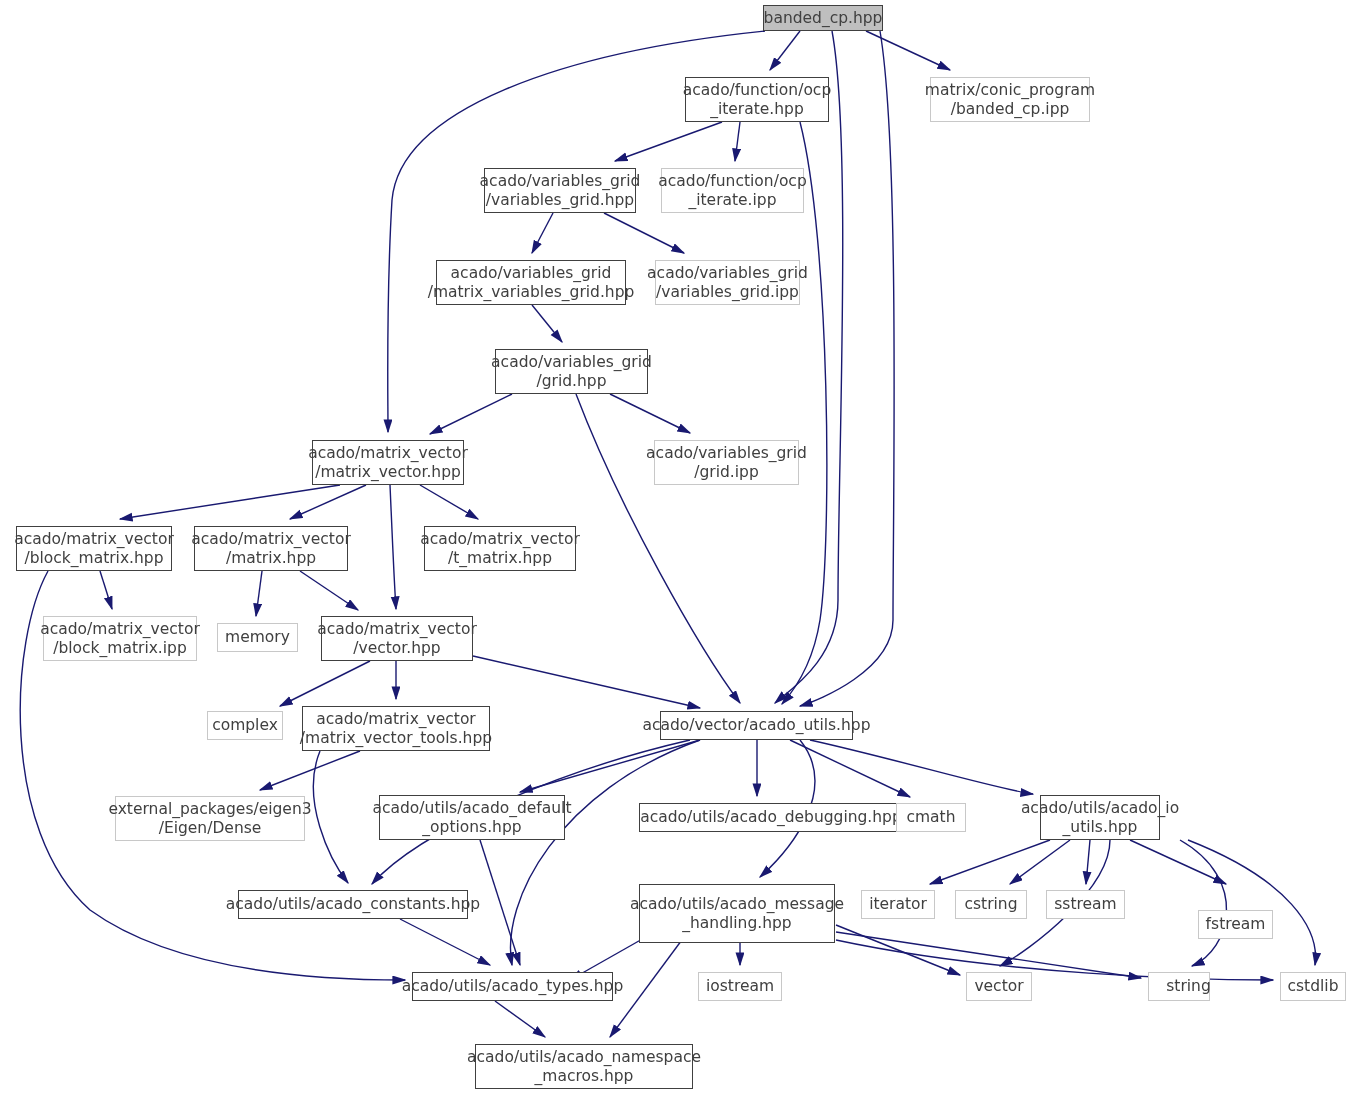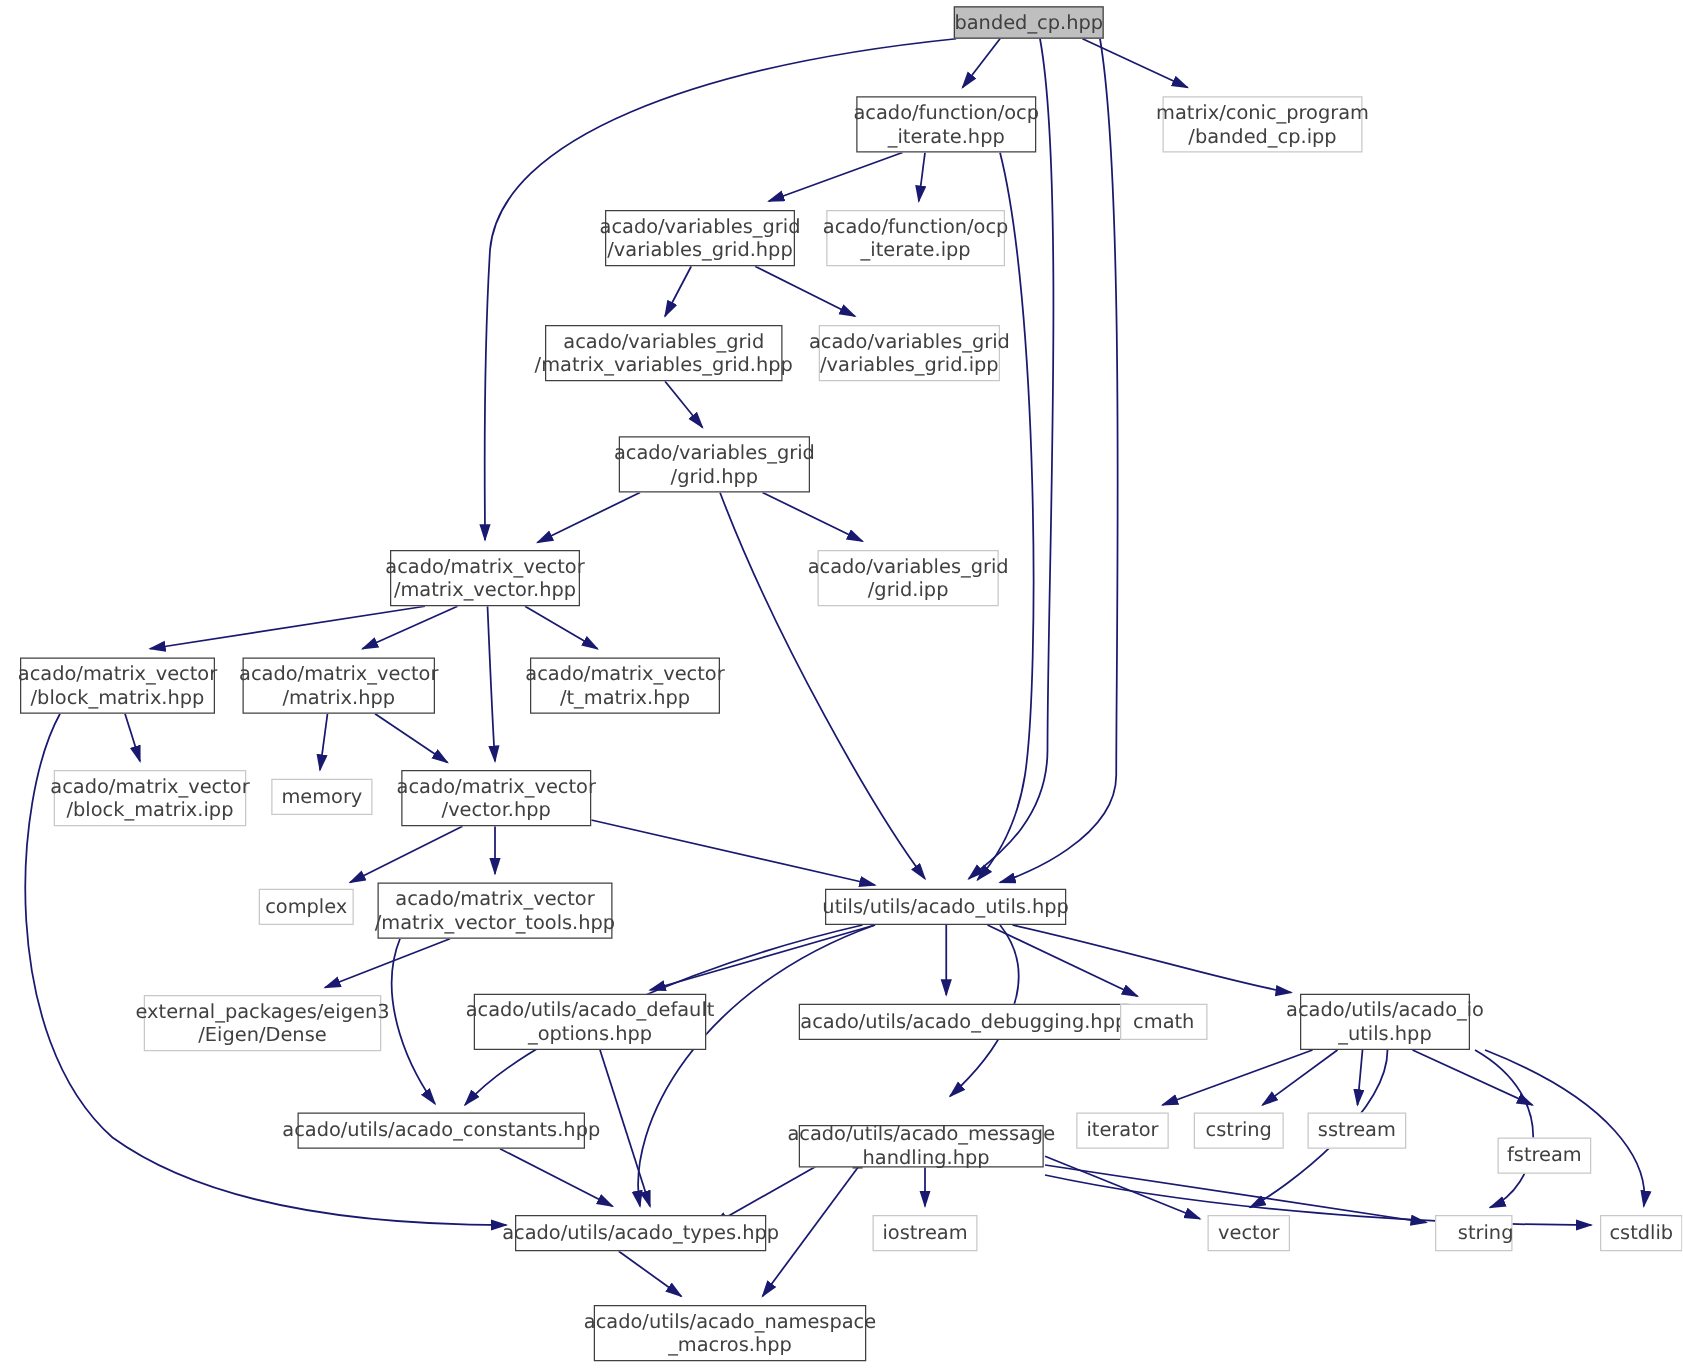--- a/index.html
+++ b/index.html
@@ -138,31 +138,31 @@
       <div class="node hdr" style="left: 424px; top: 526px; width: 152px; height: 45px;"><span>acado/matrix_vector
 /t_matrix.hpp</span></div>
       <div class="node plain" style="left: 43px; top: 616px; width: 154px; height: 45px;"><span>acado/matrix_vector
 /block_matrix.ipp</span></div>
       <div class="node plain" style="left: 217px; top: 623px; width: 81px; height: 29px;"><span>memory</span></div>
       <div class="node hdr" style="left: 321px; top: 616px; width: 152px; height: 45px;"><span>acado/matrix_vector
 /vector.hpp</span></div>
       <div class="node plain" style="left: 207px; top: 711px; width: 76px; height: 29px;"><span>complex</span></div>
       <div class="node hdr" style="left: 302px; top: 706px; width: 188px; height: 45px;"><span>acado/matrix_vector
 /matrix_vector_tools.hpp</span></div>
-      <div class="node hdr" style="left: 660px; top: 711px; width: 193px; height: 29px;"><span>utils/utils/acado_utils.hpp</span></div>
+      <div class="node hdr" style="left: 660px; top: 711px; width: 193px; height: 29px;"><span>acado/vector/acado_utils.hpp</span></div>
       <div class="node plain" style="left: 115px; top: 796px; width: 190px; height: 45px;"><span>external_packages/eigen3
 /Eigen/Dense</span></div>
       <div class="node hdr" style="left: 379px; top: 795px; width: 186px; height: 45px;"><span>acado/utils/acado_default
 _options.hpp</span></div>
       <div class="node hdr" style="left: 639px; top: 803px; width: 264px; height: 29px;"><span>acado/utils/acado_debugging.hpp</span></div>
       <div class="node plain" style="left: 896px; top: 803px; width: 70px; height: 29px;"><span>cmath</span></div>
-      <div class="node hdr" style="left: 1040px; top: 795px; width: 136px; height: 45px;"><span>acado/utils/acado_io
+      <div class="node hdr" style="left: 1040px; top: 795px; width: 120px; height: 45px;"><span>acado/utils/acado_io
 _utils.hpp</span></div>
       <div class="node hdr" style="left: 238px; top: 890px; width: 230px; height: 29px;"><span>acado/utils/acado_constants.hpp</span></div>
-      <div class="node hdr" style="left: 639px; top: 884px; width: 196px; height: 34px; margin-top: 16px;"><span>acado/utils/acado_message
+      <div class="node hdr" style="left: 639px; top: 884px; width: 196px; height: 59px;"><span>acado/utils/acado_message
 _handling.hpp</span></div>
       <div class="node plain" style="left: 861px; top: 890px; width: 74px; height: 29px;"><span>iterator</span></div>
       <div class="node plain" style="left: 955px; top: 890px; width: 72px; height: 29px;"><span>cstring</span></div>
       <div class="node plain" style="left: 1046px; top: 890px; width: 79px; height: 29px;"><span>sstream</span></div>
       <div class="node plain" style="left: 1198px; top: 910px; width: 75px; height: 29px;"><span>fstream</span></div>
       <div class="node hdr" style="left: 412px; top: 972px; width: 201px; height: 29px;"><span>acado/utils/acado_types.hpp</span></div>
       <div class="node plain" style="left: 698px; top: 972px; width: 84px; height: 29px;"><span>iostream</span></div>
       <div class="node plain" style="left: 966px; top: 972px; width: 66px; height: 29px;"><span>vector</span></div>
       <div class="node plain" style="left: 1148px; top: 972px; width: 62px; height: 29px; padding-left: 19px;"><span>string</span></div>
       <div class="node plain" style="left: 1280px; top: 972px; width: 66px; height: 29px;"><span>cstdlib</span></div>

